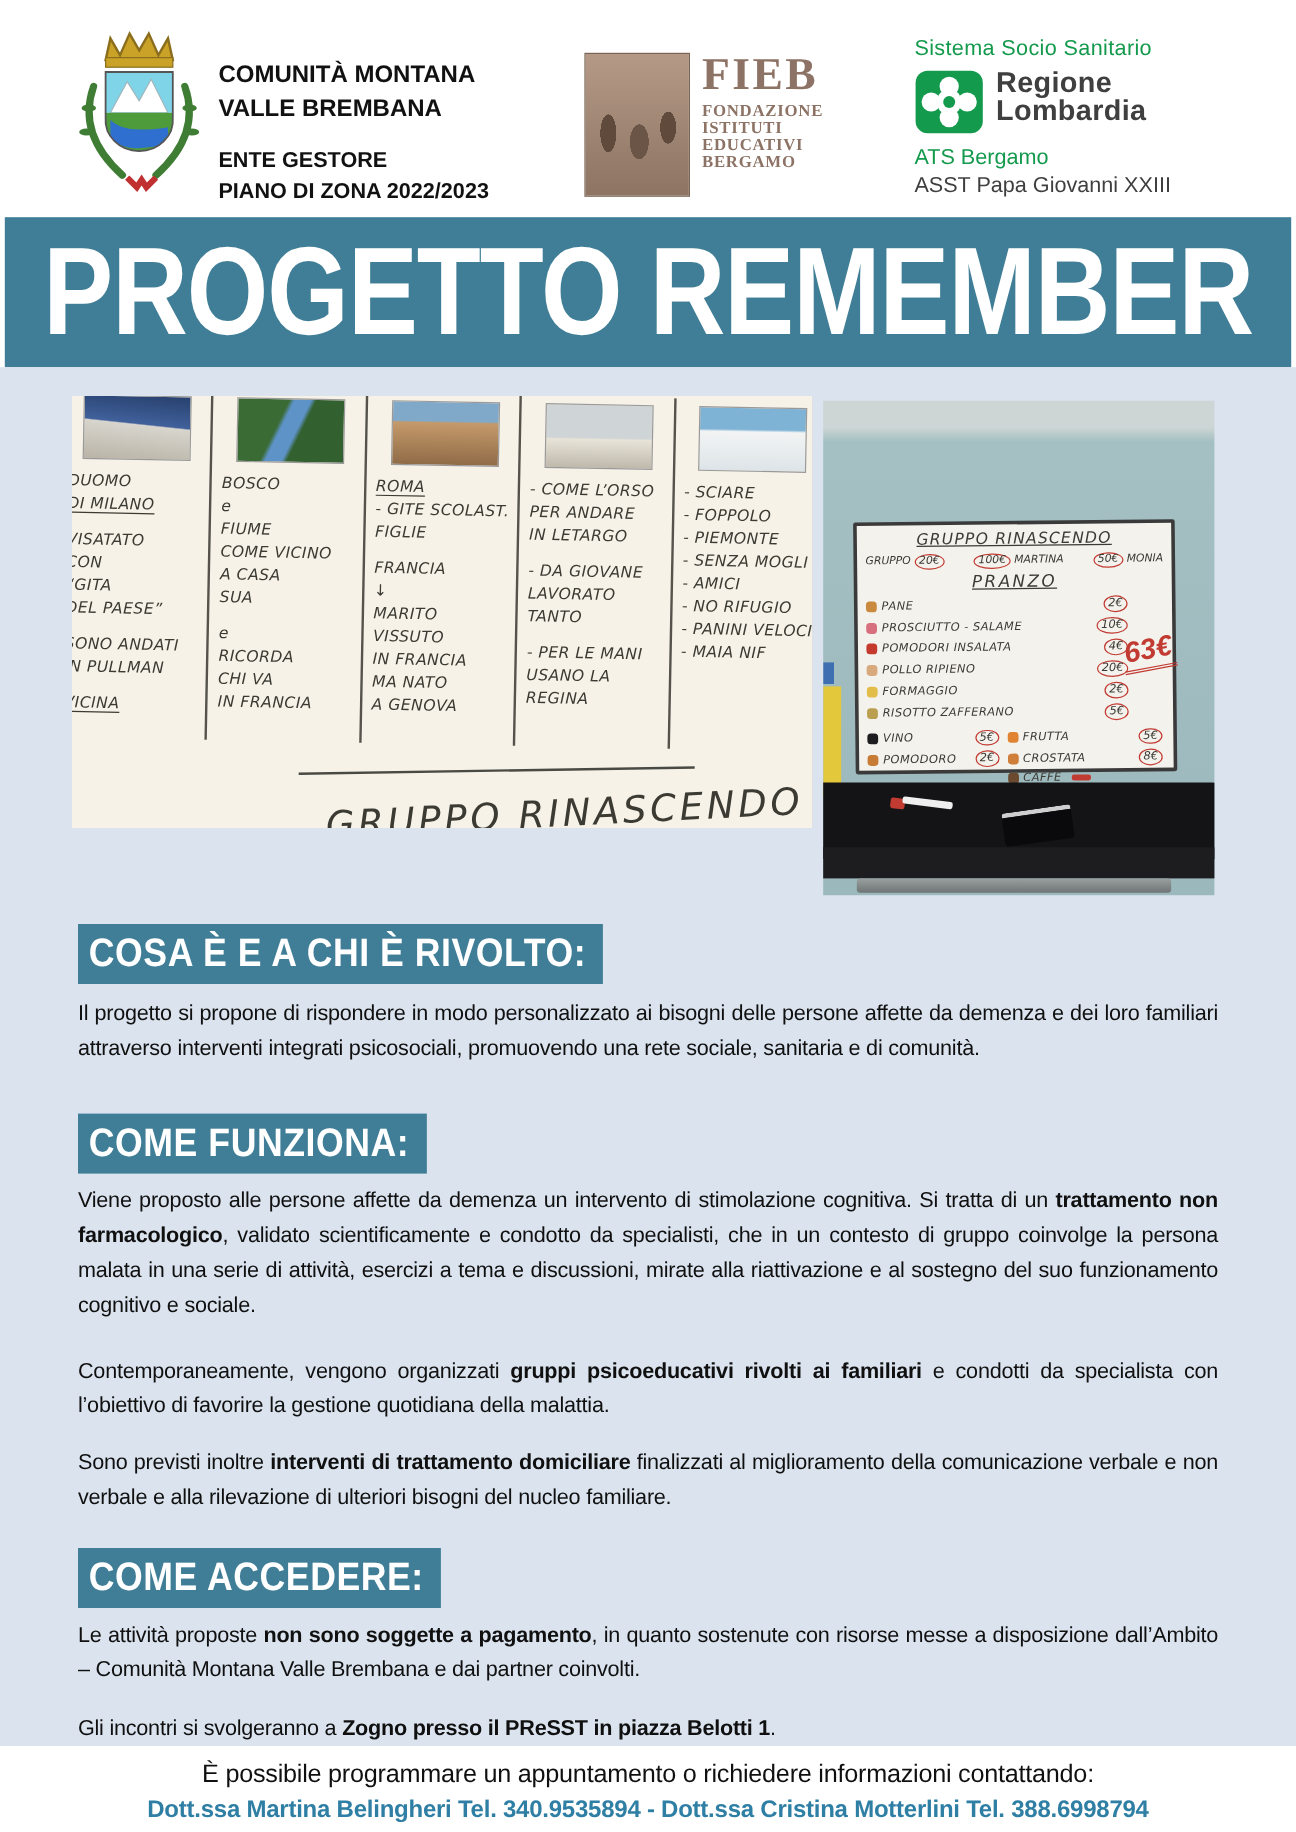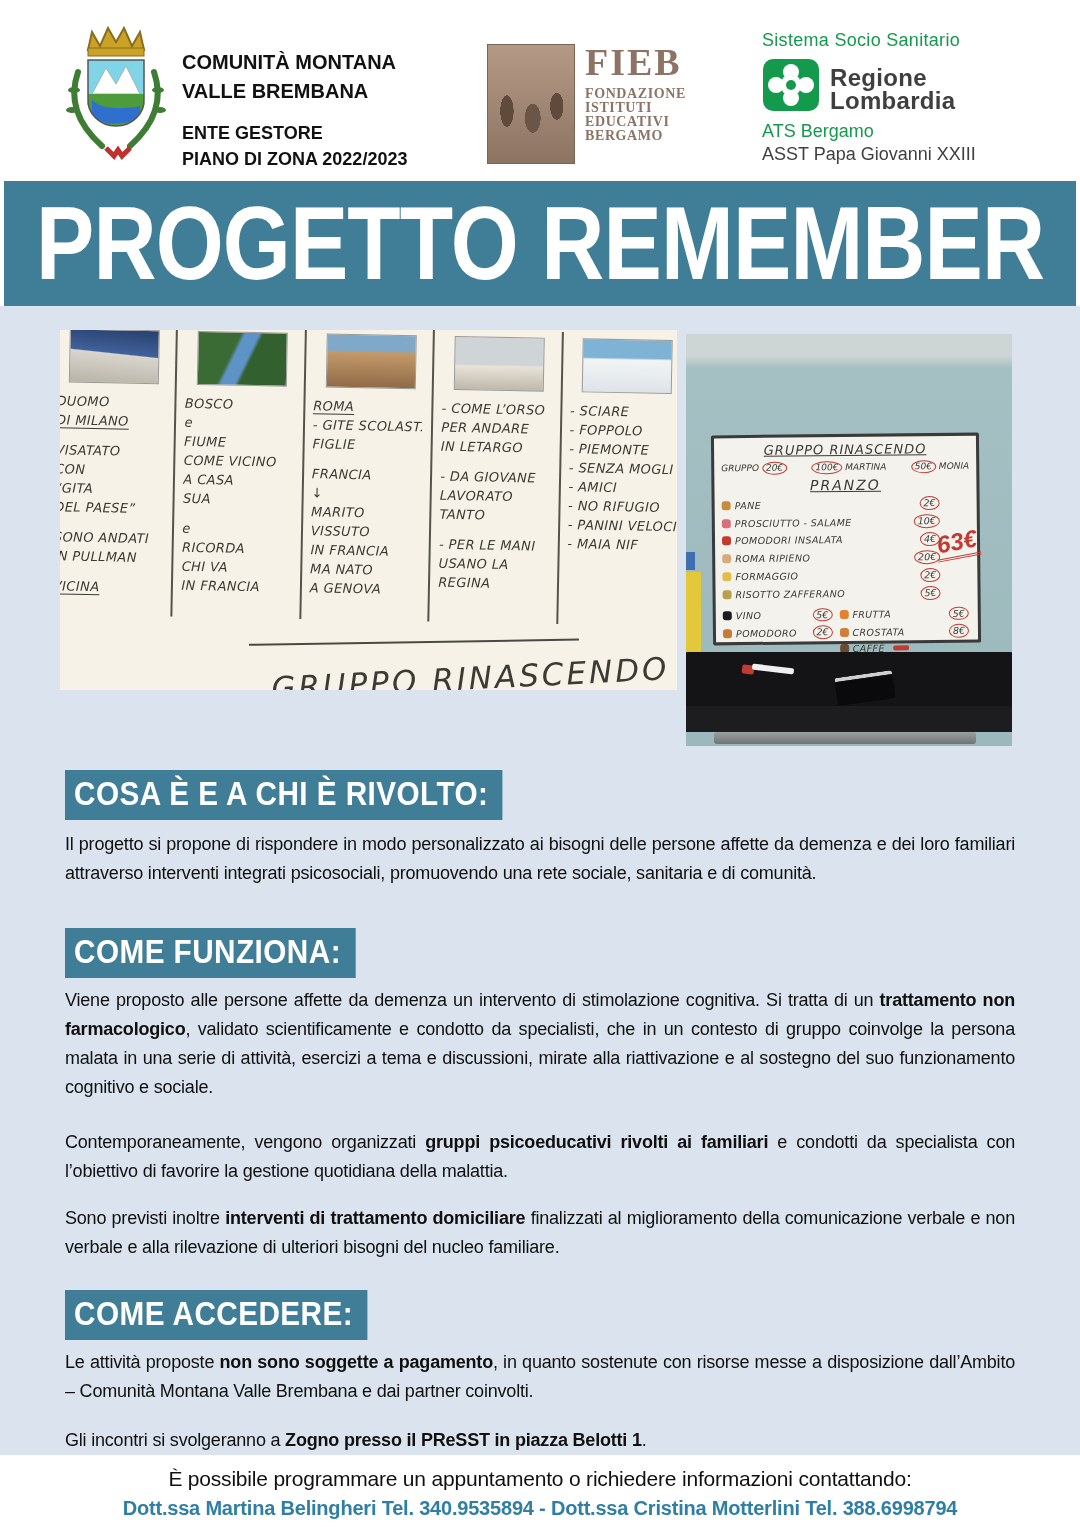--- a/index.html
+++ b/index.html
@@ -18,21 +18,21 @@
        radial-gradient(ellipse 11px 26px at 22% 56%, #5f4a3c 60%, rgba(0,0,0,0) 61%),
        radial-gradient(ellipse 13px 24px at 52% 62%, #6b5546 60%, rgba(0,0,0,0) 61%),
        radial-gradient(ellipse 11px 22px at 80% 52%, #5f4a3c 60%, rgba(0,0,0,0) 61%),
        linear-gradient(180deg,#b49a86,#8d7463);}
   .fieb-text{margin-left:10px;color:#8d7365;font-family:"Liberation Serif",serif;font-weight:bold;}
   .fieb-acronym{font-size:38px;line-height:36px;letter-spacing:2px;}
   .fieb-lines{font-size:14px;line-height:14px;margin-top:7px;letter-spacing:.6px;white-space:pre-line;}
 
   .lomb{position:absolute;left:762px;top:30px;}
   .sss{color:#149a4d;font-size:18px;letter-spacing:.3px;}
-  .reg-row{display:flex;align-items:flex-end;margin-top:7px;}
+  .reg-row{display:flex;align-items:flex-start;margin-top:7px;}
   .rosa{width:58px;height:54px;flex:none;}
   .reg-name{margin-left:10px;font-size:24px;line-height:23px;color:#3f3f3f;font-weight:bold;white-space:pre-line;letter-spacing:.3px;}
   .ats{margin-top:9px;font-size:18px;color:#149a4d;}
   .asst{margin-top:2px;font-size:18px;color:#3f3f3f;}
 
   
   .banner{position:absolute;left:4px;right:4px;top:181px;height:125px;background:#3f7e96;
           display:flex;align-items:center;justify-content:center;}
   .banner-title{color:#fff;font-weight:bold;font-size:104px;letter-spacing:-1px;
           white-space:nowrap;transform:scaleX(.84);}
@@ -272,21 +272,21 @@
                 <span class="mtx">PROSCIUTTO - SALAME</span>
                 <span class="circ">10€</span>
               </div>
               <div class="mrow">
                 <span class="mic" style="background: rgb(196, 58, 44);"></span>
                 <span class="mtx">POMODORI INSALATA</span>
                 <span class="circ">4€</span>
               </div>
               <div class="mrow">
                 <span class="mic" style="background: rgb(217, 169, 126);"></span>
-                <span class="mtx">ROMA RIPIENO</span>
+                <span class="mtx">POLLO RIPIENO</span>
                 <span class="circ">20€</span>
               </div>
               <div class="mrow">
                 <span class="mic" style="background: rgb(226, 189, 74);"></span>
                 <span class="mtx">FORMAGGIO</span>
                 <span class="circ">2€</span>
               </div>
               <div class="mrow">
                 <span class="mic" style="background: rgb(186, 160, 78);"></span>
                 <span class="mtx">RISOTTO ZAFFERANO</span>

